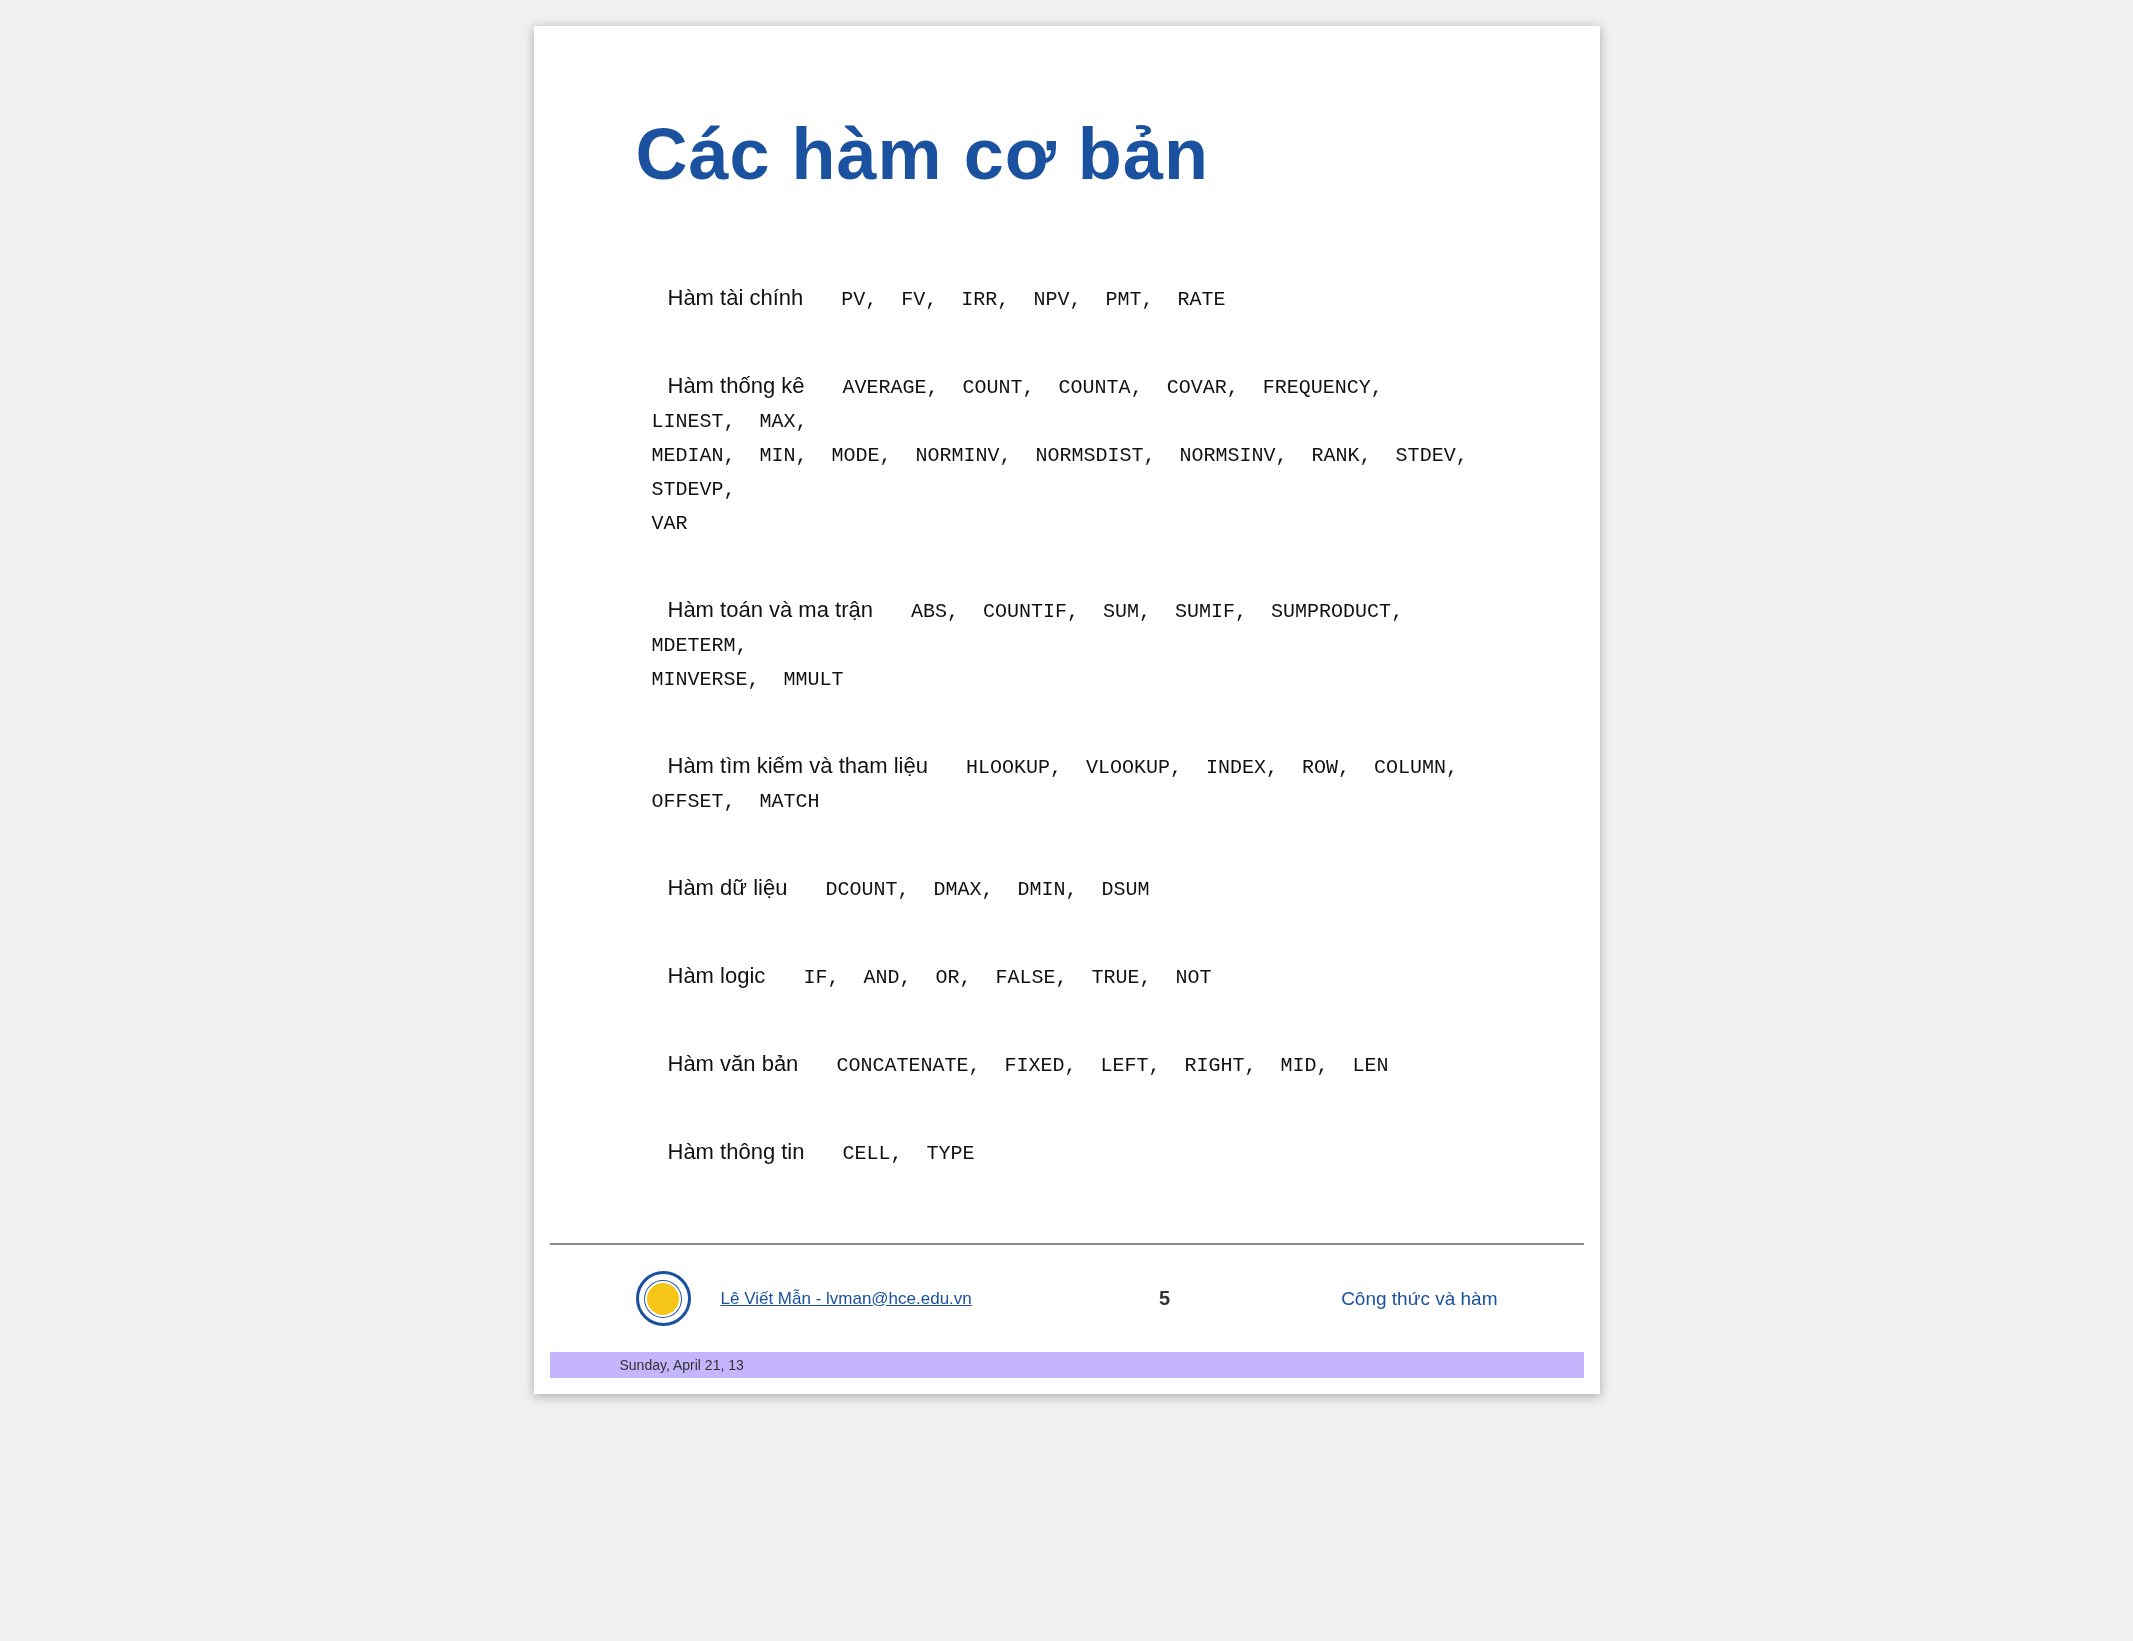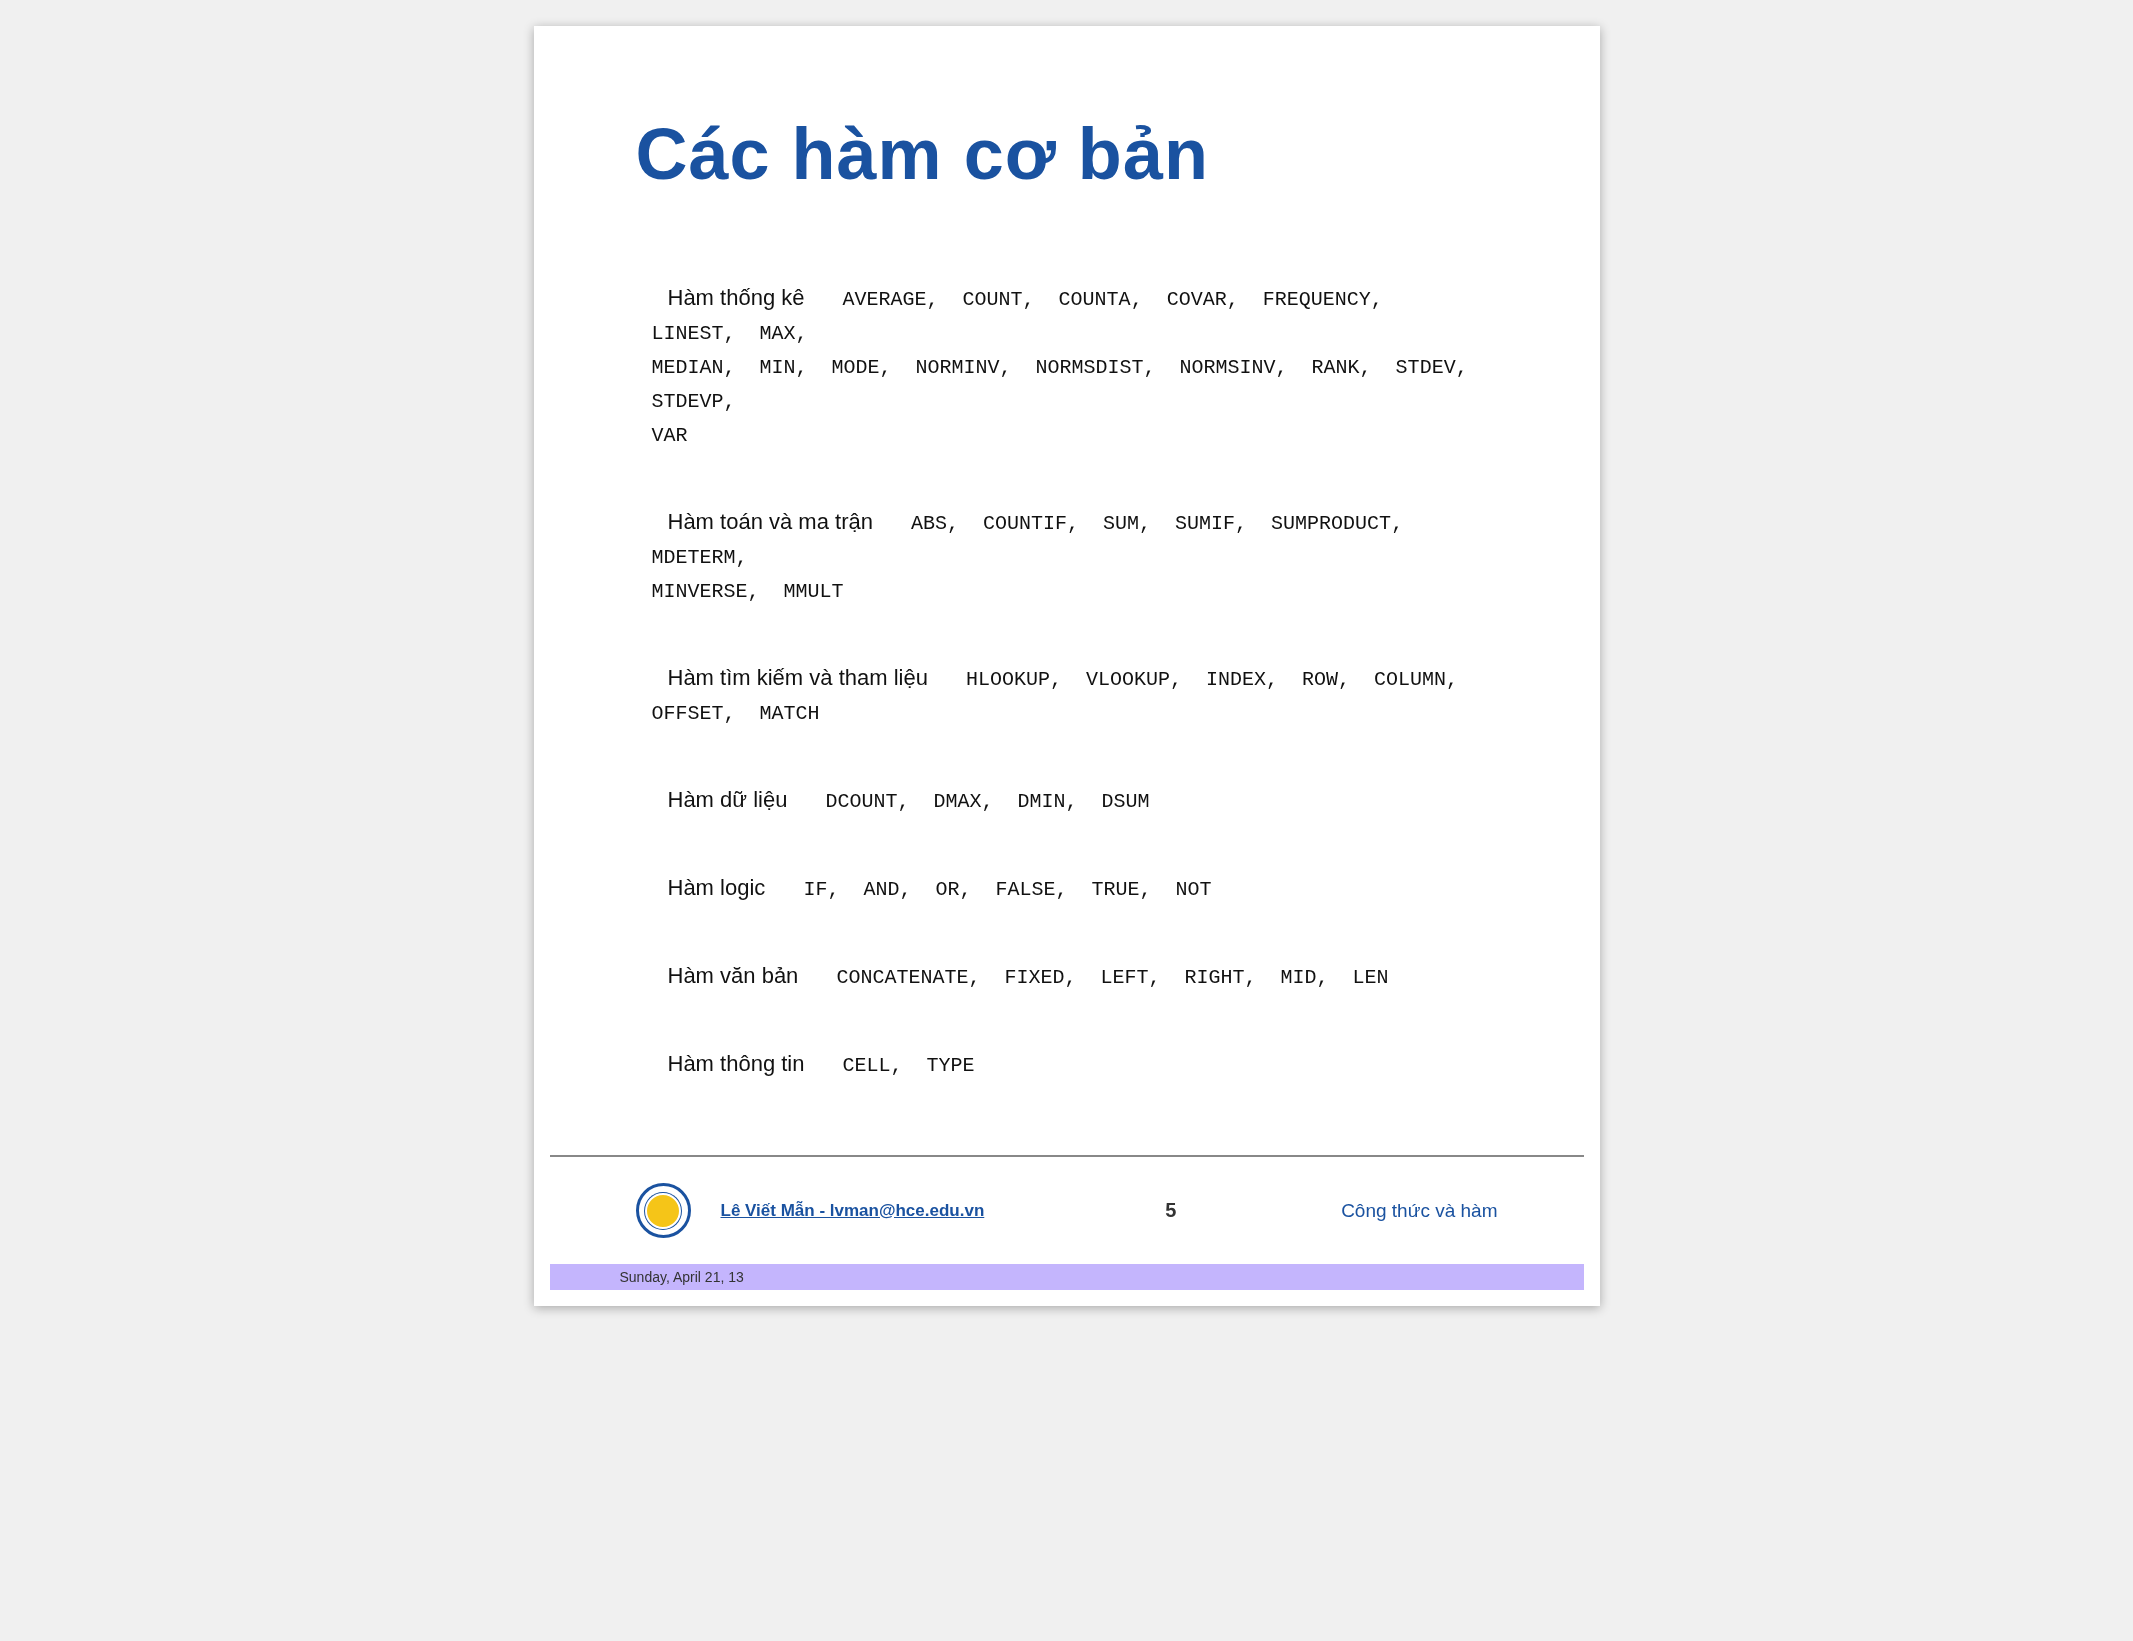--- a/index.html
+++ b/index.html
@@ -102,21 +102,20 @@
       height: 16px;
       border-radius: 50%;
       background: #f5c518;
       border: 2px solid white;
     }
 
     .footer-author {
       font-size: 17px;
       color: #1a52a0;
       text-decoration: underline;
-      font-weight: bold;
     }
 
     .footer-page {
       font-size: 20px;
       color: #333;
       font-weight: bold;
       text-align: center;
     }
 
     .footer-right {
@@ -132,20 +131,21 @@
     }
   </style>
 </head>
 <body>
 
 <div class="slide-wrapper">
   <div class="slide-content">
     <div class="slide-title">Các hàm cơ bản</div>
 
     <div id="sections-container">
+        <div class="content-section"><span class="section-label">Hàm tài chính </span><span class="section-functions" style="white-space: pre-wrap;">PV,  FV,  IRR,  NPV,  PMT,  RATE</span></div>
         <div class="content-section"><span class="section-label">Hàm thống kê </span><span class="section-functions" style="white-space: pre-wrap;">AVERAGE,  COUNT,  COUNTA,  COVAR,  FREQUENCY,  LINEST,  MAX,
 MEDIAN,  MIN,  MODE,  NORMINV,  NORMSDIST,  NORMSINV,  RANK,  STDEV,  STDEVP,
 VAR</span></div>
         <div class="content-section"><span class="section-label">Hàm toán và ma trận </span><span class="section-functions" style="white-space: pre-wrap;">ABS,  COUNTIF,  SUM,  SUMIF,  SUMPRODUCT,  MDETERM,
 MINVERSE,  MMULT</span></div>
         <div class="content-section"><span class="section-label">Hàm tìm kiếm và tham liệu </span><span class="section-functions" style="white-space: pre-wrap;">HLOOKUP,  VLOOKUP,  INDEX,  ROW,  COLUMN,
 OFFSET,  MATCH</span></div>
         <div class="content-section"><span class="section-label">Hàm dữ liệu </span><span class="section-functions" style="white-space: pre-wrap;">DCOUNT,  DMAX,  DMIN,  DSUM</span></div>
         <div class="content-section"><span class="section-label">Hàm logic </span><span class="section-functions" style="white-space: pre-wrap;">IF,  AND,  OR,  FALSE,  TRUE,  NOT</span></div>
         <div class="content-section"><span class="section-label">Hàm văn bản </span><span class="section-functions" style="white-space: pre-wrap;">CONCATENATE,  FIXED,  LEFT,  RIGHT,  MID,  LEN</span></div>

